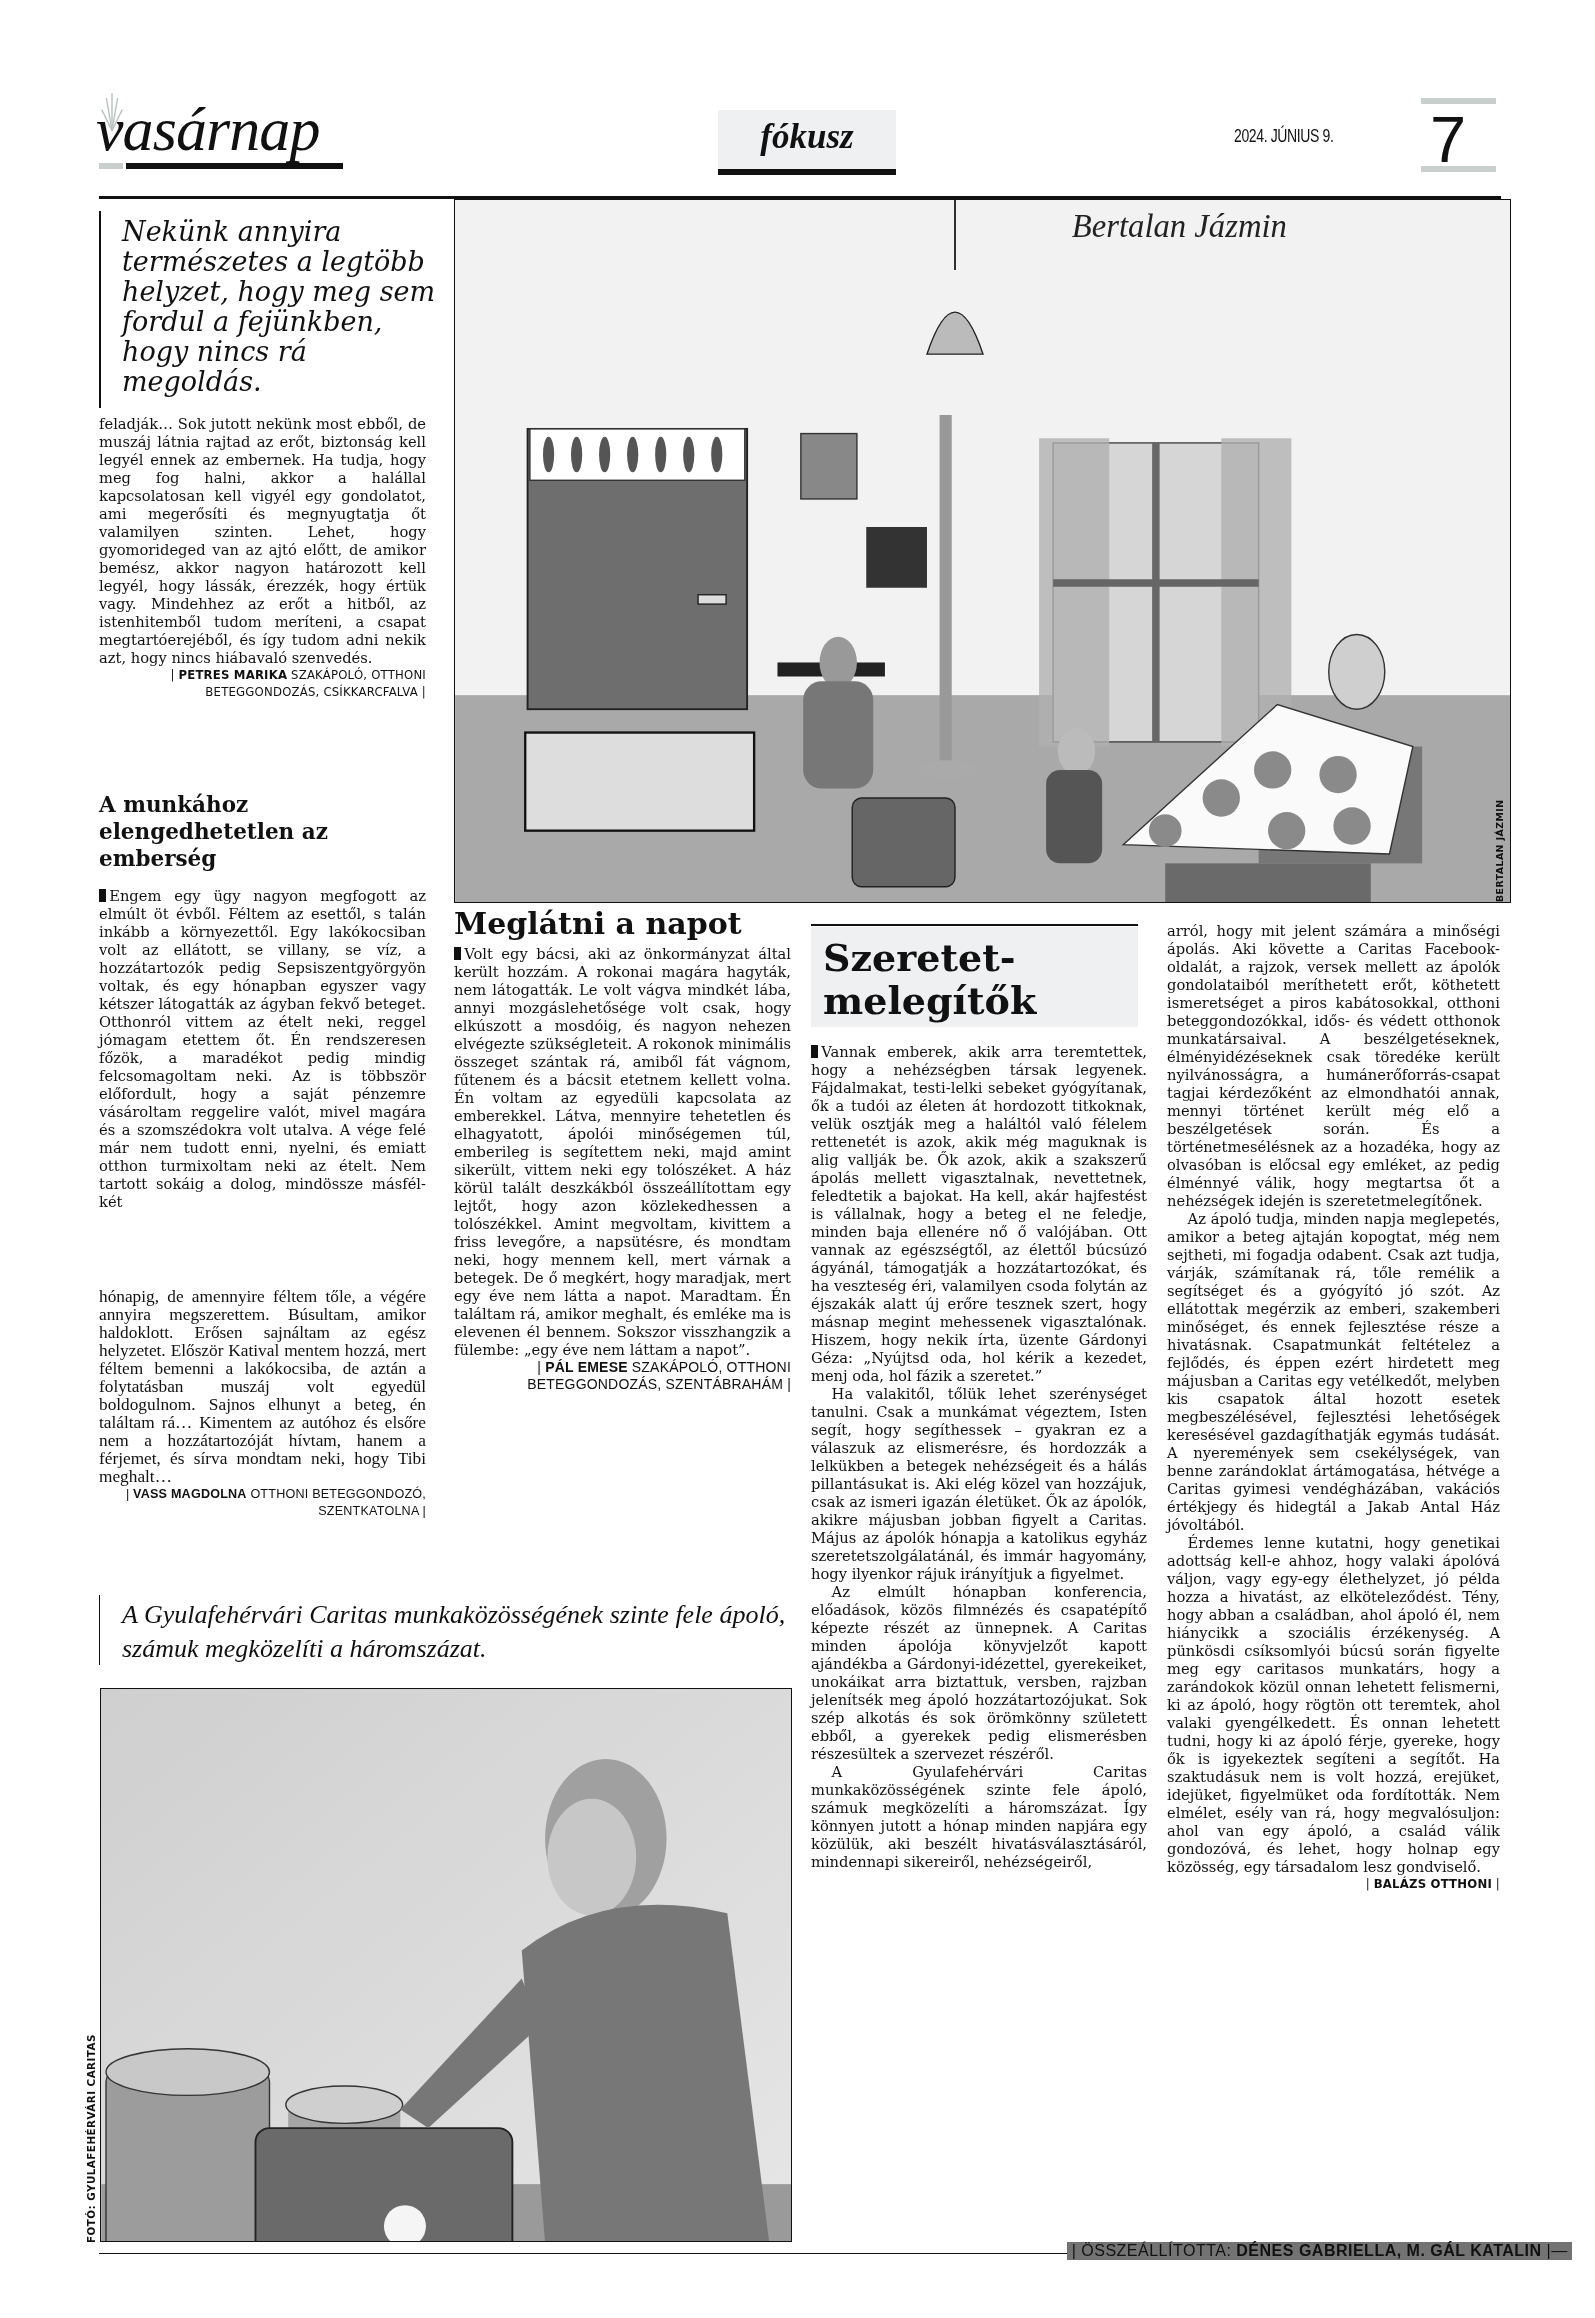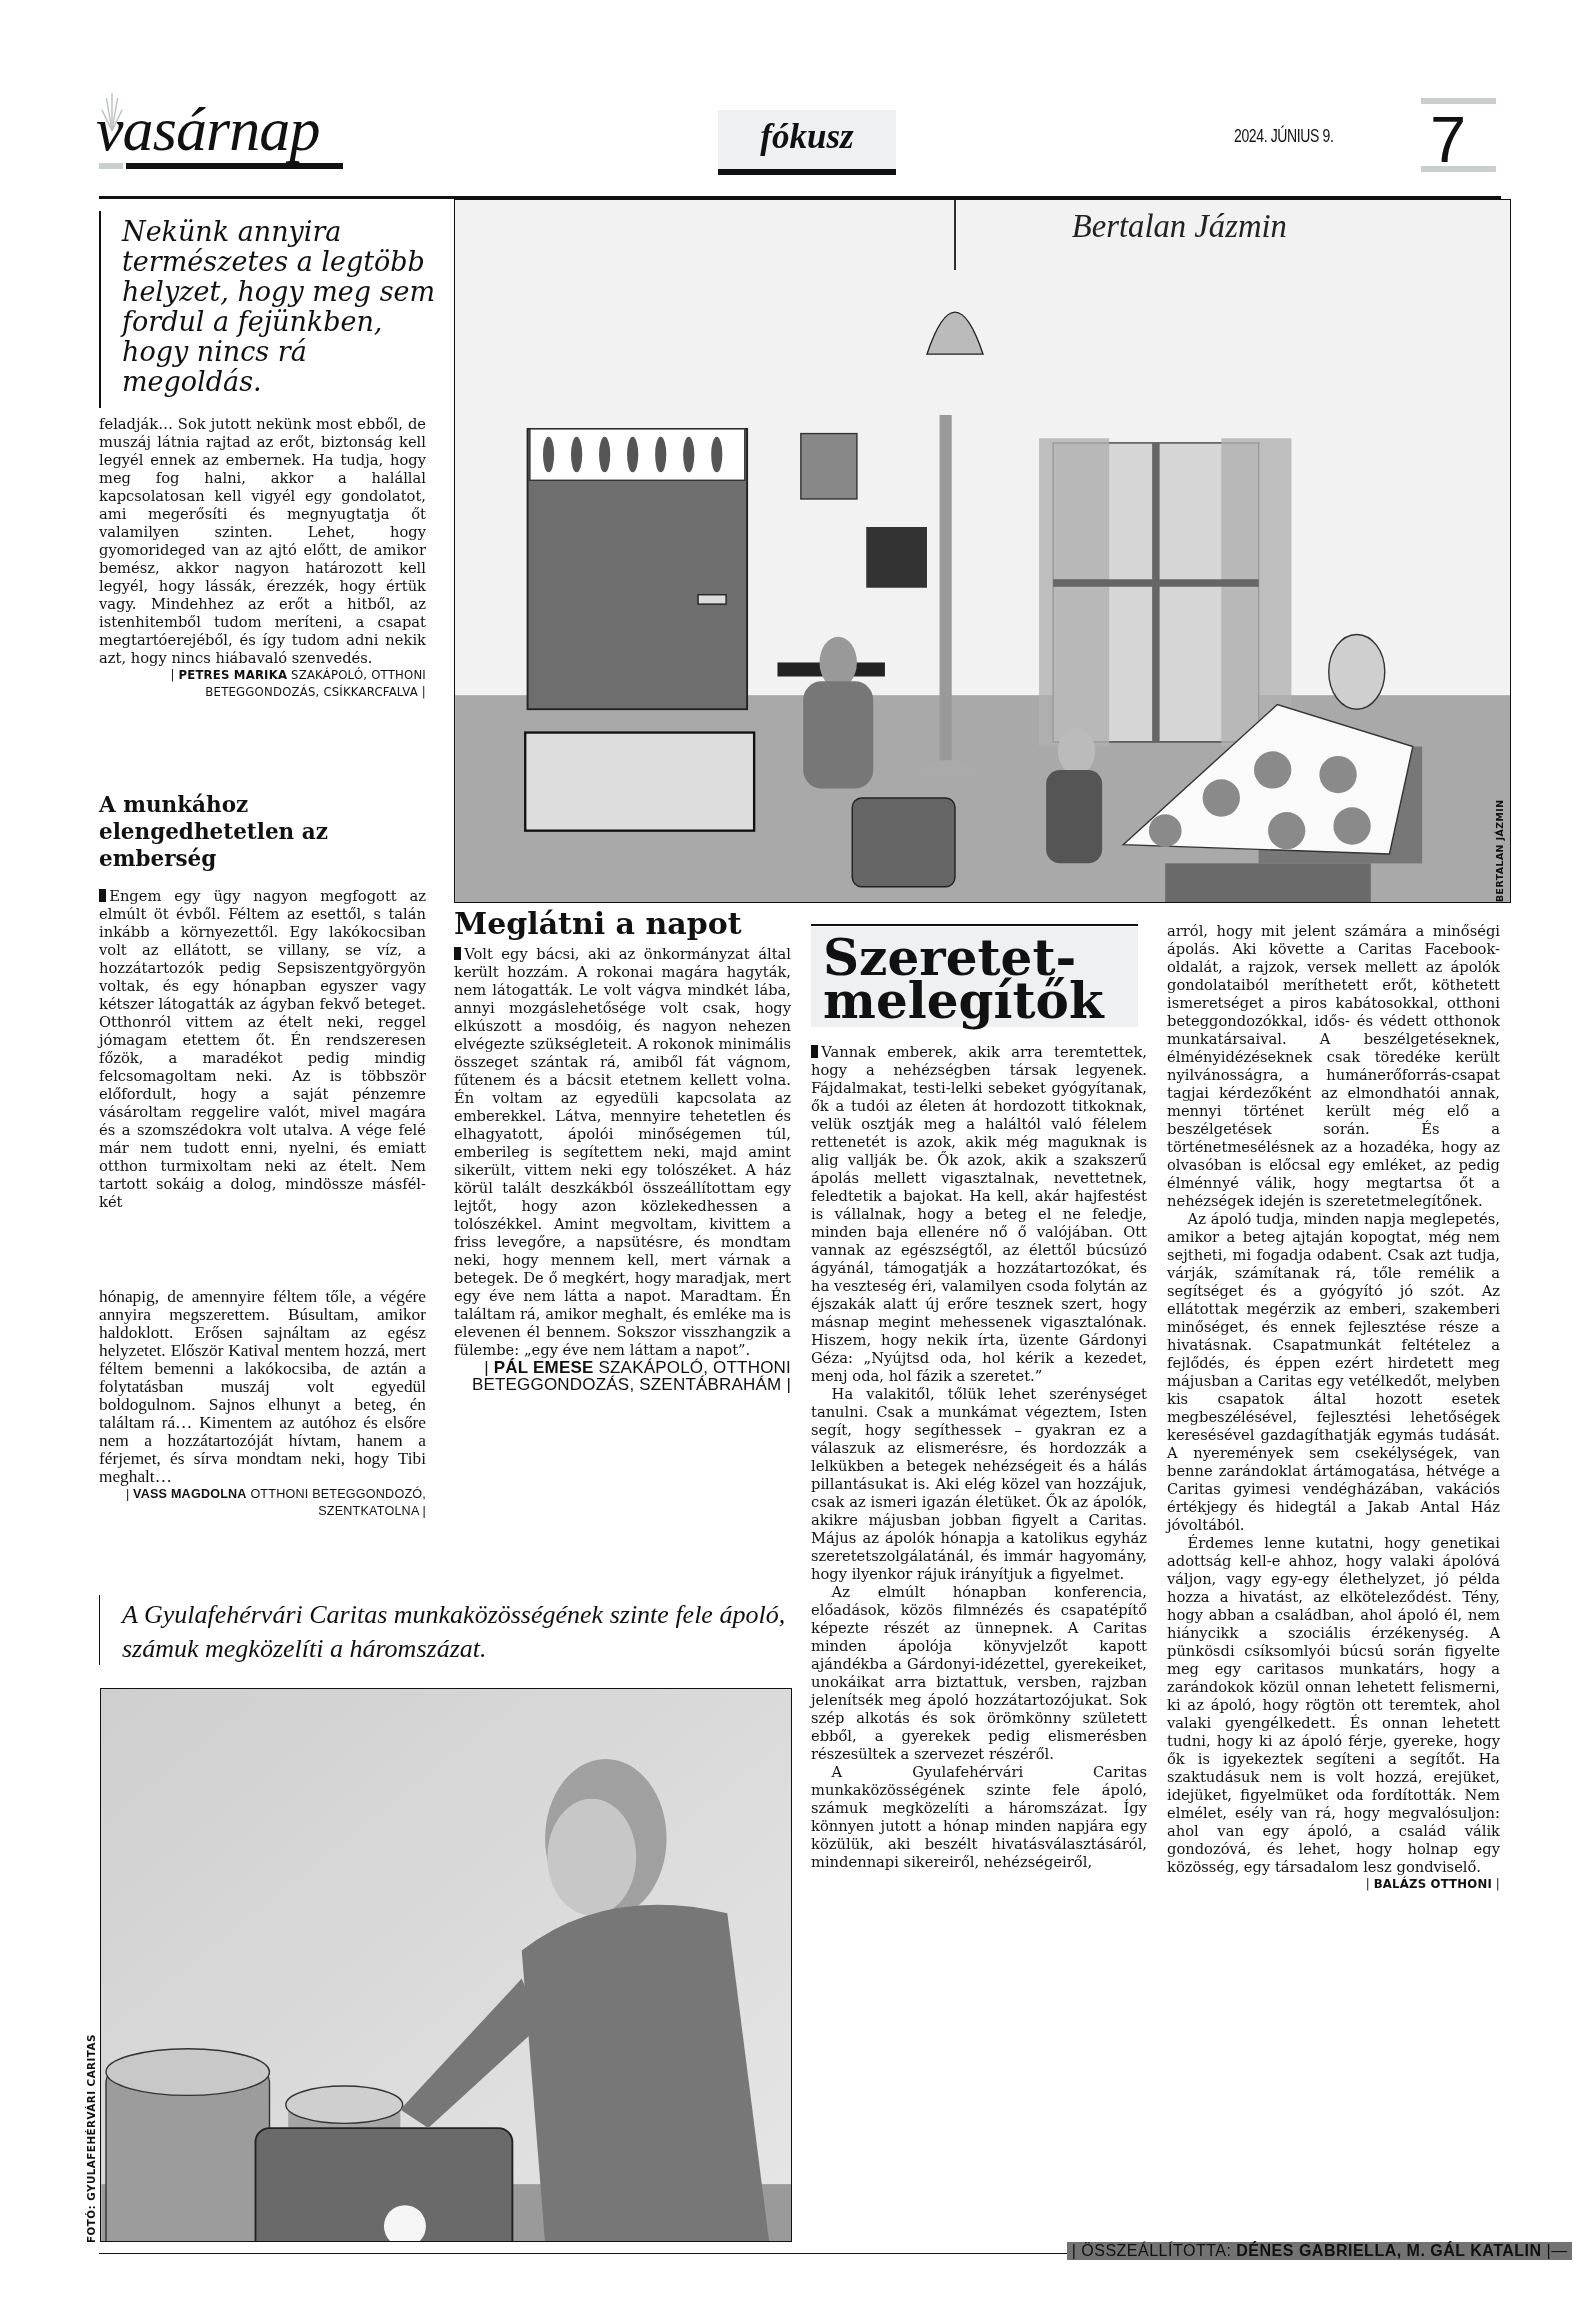--- a/index.html
+++ b/index.html
@@ -36,21 +36,21 @@
 
   .h-small { font-family: "DejaVu Serif", serif; font-weight: bold; font-size: 21.5px; line-height: 27px; }
 
   .drawing { left: 454px; top: 199px; width: 1057px; height: 704px; border: 1.4px solid #111; background: #ededed; box-sizing: border-box; overflow: hidden; }
   .photo { left: 100px; top: 1688px; width: 692px; height: 554px; border: 1.4px solid #111; background: #cfcfcf; box-sizing: border-box; overflow: hidden; }
 
   .credit-v { font-family: "DejaVu Sans", sans-serif; font-weight: bold; font-size: 10.3px; letter-spacing: 0.5px; writing-mode: vertical-rl; transform: rotate(180deg); white-space: nowrap; }
 
   .szer-box { left: 811px; top: 924px; width: 327px; height: 55px; background: #eff0f2; }
   .szer-rule { left: 811px; top: 924px; width: 327px; height: 2.3px; background: #111; }
-  .szer-title { left: 823px; top: 936px; font-family: "DejaVu Serif", serif; font-weight: bold; font-size: 50px; line-height: 43px; }
+  .szer-title { left: 823px; top: 936px; font-family: "DejaVu Serif", serif; font-weight: bold; font-size: 38px; line-height: 43px; }
 
   .pull2-bar { left: 99px; top: 1595px; width: 1.4px; height: 70px; background: #111; }
   .pull2 { left: 122px; top: 1598px; width: 692px; font-family: "Liberation Serif", serif; font-style: italic; font-size: 26px; line-height: 34px; }
 
   .footer-rule { left: 99px; top: 2253px; width: 1215px; height: 1.4px; background: #111; }
   .footer { left: 1067px; top: 2242px; font-family: Liberation Sans, sans-serif; font-size: 16px; letter-spacing: 0.5px; white-space: nowrap; background: #737373; padding: 0 4.7px; }
   .footer b { font-weight: bold; }
 </style>
 </head>
 <body>
@@ -154,21 +154,21 @@
 
     <rect x="850" y="1280" width="220" height="190" rx="20" fill="#666" stroke="#222" stroke-width="3"></rect>
     <text x="1320" y="80" font-family="Liberation Serif, serif" font-style="italic" font-size="70" fill="#222">Bertalan Jázmin</text>
   </svg>
 </div>
 <div class="abs credit-v" style="left:1494px; top:795px; height:107px; font-size:9.3px;">BERTALAN JÁZMIN</div>
 
 <div class="abs h-small" style="left:454px; top:910px; width:337px; font-size:30px;">Meglátni a napot</div>
 <div class="abs col" style="left:454px; top:945px; width:337px;">
   <p><span class="sq"></span><span>Volt egy bácsi, aki az önkormányzat által került hozzám. A rokonai magára hagyták, nem látogatták. Le volt vágva mindkét lába, annyi mozgáslehetősége volt csak, hogy elkúszott a mosdóig, és nagyon nehezen elvégezte szükségleteit. A rokonok minimális összeget szántak rá, amiből fát vágnom, fűtenem és a bácsit etetnem kellett volna. Én voltam az egyedüli kapcsolata az emberekkel. Látva, mennyire tehetetlen és elhagyatott, ápolói minőségemen túl, emberileg is segítettem neki, majd amint sikerült, vittem neki egy tolószéket. A ház körül talált deszkákból összeállítottam egy lejtőt, hogy azon közlekedhessen a tolószékkel. Amint megvoltam, kivittem a friss levegőre, a napsütésre, és mondtam neki, hogy mennem kell, mert várnak a betegek. De ő megkért, hogy maradjak, mert egy éve nem látta a napot. Maradtam. Én találtam rá, amikor meghalt, és emléke ma is elevenen él bennem. Sokszor visszhangzik a fülembe: „egy éve nem láttam a napot”.</span></p>
-  <div class="byline" style="font-family:'Liberation Sans',sans-serif; font-size:17px;">| <b>PÁL EMESE</b> <span>SZAKÁPOLÓ, OTTHONI BETEGGONDOZÁS, SZENTÁBRAHÁM</span> |</div>
+  <div class="byline" style="font-family:'Liberation Sans',sans-serif; font-size:14px;">| <b>PÁL EMESE</b> <span>SZAKÁPOLÓ, OTTHONI BETEGGONDOZÁS, SZENTÁBRAHÁM</span> |</div>
 </div>
 
 <div class="abs szer-box" style="height:55px; top:927px;"></div>
 <div class="abs szer-rule"></div>
 <div class="abs" style="left:811px; top:927px; width:327px; height:100px; background:#eff0f2;"></div>
 <div class="abs szer-title">
   <div>Szeretet-</div>
   <div>melegítők</div>
 </div>
 

